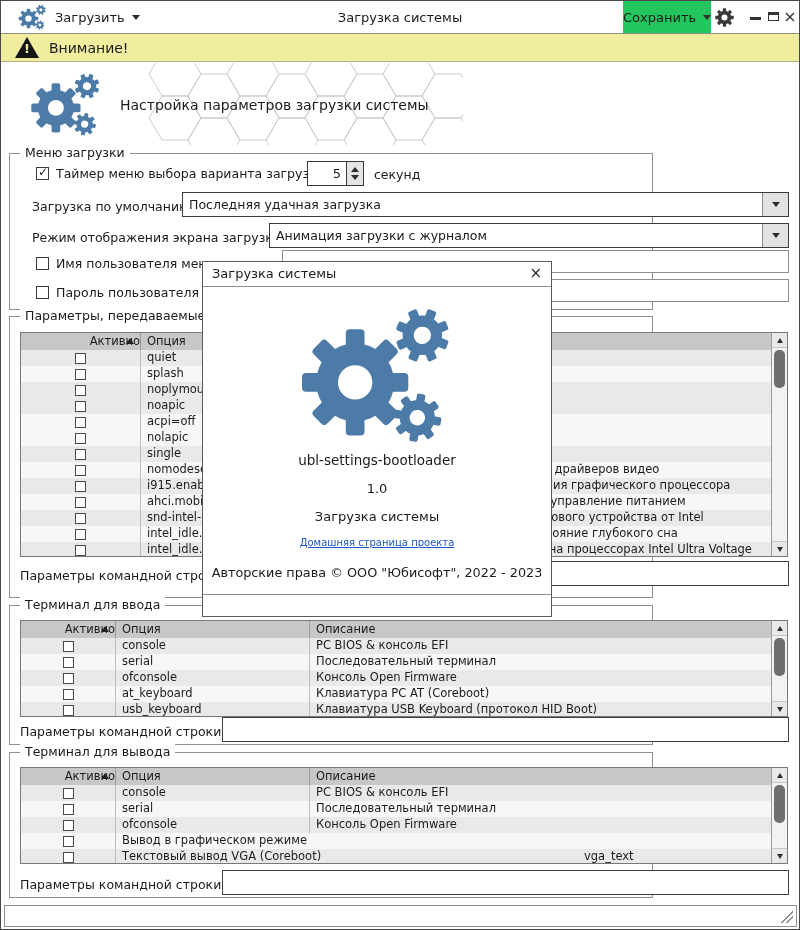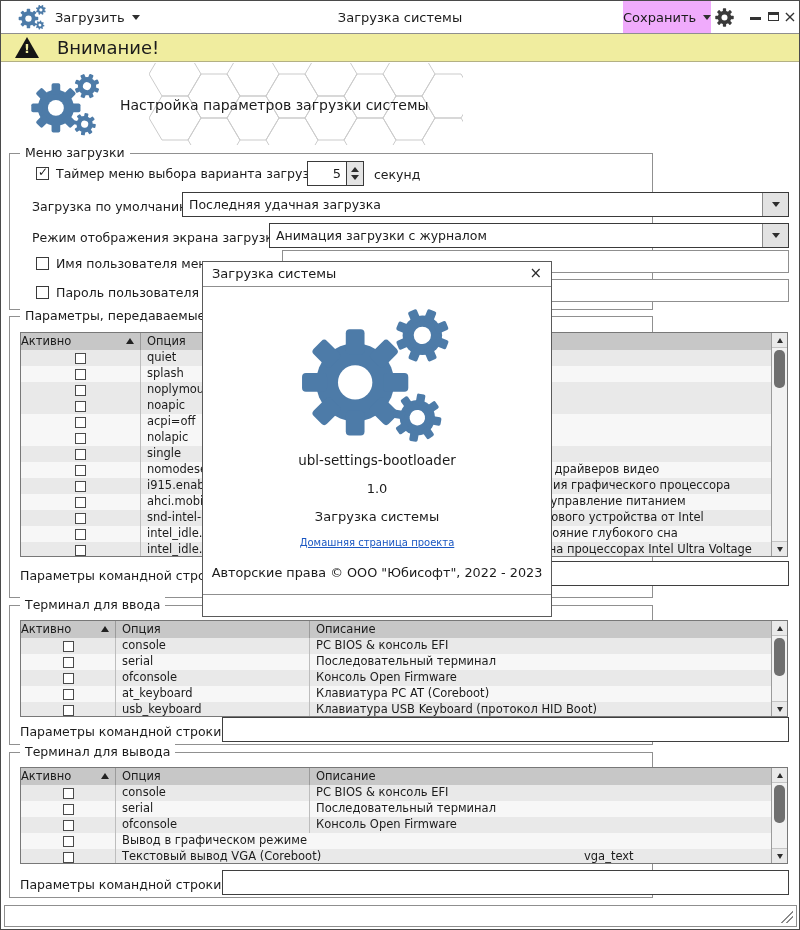--- a/index.html
+++ b/index.html
@@ -11,21 +11,21 @@
   .tb-item{position:absolute;top:0;height:32px;display:flex;align-items:center;font-size:13px;cursor:default}
   .caret{display:inline-block;width:0;height:0;border:4px solid transparent;border-top:5px solid #2f2f2f;margin-left:7px;margin-top:4px}
   .win-btn{position:absolute;display:flex;align-items:center;justify-content:center}
   .min-glyph{width:11px;height:3px;background:#333}
   .max-glyph{width:11px;height:9px;border:1px solid #333;border-top:3px solid #333;box-sizing:border-box}
   .close-glyph{font-size:16px;color:#333;line-height:16px}
   
   .warnbar{position:absolute;left:0;top:33px;width:100%;height:27px;background:#f0ed9f;border-bottom:1px solid #b3b084;display:flex;align-items:center}
   .warn-tri{position:relative;width:0;height:0;border-left:12px solid transparent;border-right:12px solid transparent;border-bottom:21px solid #151515;margin-left:14px}
   .warn-tri::after{content:"!";position:absolute;left:-3px;top:4px;color:#f0ed9f;font-size:13px;font-weight:bold}
-  .warn-text{margin-left:18px;font-size:18px}
+  .warn-text{margin-left:10px;font-size:14px}
   
   .hero-hex{position:absolute;left:148px;top:62px}
   .hero-logo{position:absolute;left:26px;top:68px}
   .hero-title{position:absolute;left:119px;top:96px;font-size:14px;white-space:nowrap}
   
   .group{position:absolute;left:8px;width:644px;border:1px solid #909090;background:transparent;box-sizing:border-box}
   .legend{position:absolute;left:10px;top:-9px;background:#fff;padding:0 5px;font-size:12.5px;white-space:nowrap}
   .flabel{position:absolute;font-size:12.5px;white-space:nowrap}
   .checkbox{position:absolute;width:13px;height:13px;border:1px solid #3a3a3a;background:#fff;box-sizing:border-box}
   .checkbox.checked::after{content:"✓";position:absolute;left:1px;top:-3px;font-size:12px;font-weight:bold;color:#1d1d1d}
@@ -37,21 +37,21 @@
   .tri-down{border:4px solid transparent;border-top:5px solid #2d2d2d;border-bottom:none}
   .combo{position:absolute;border:1px solid #3a3a3a;background:#fff;box-sizing:border-box;display:flex;align-items:center}
   .combo-text{flex:1;padding-left:6px;font-size:12.5px;white-space:nowrap;overflow:hidden}
   .combo-btn{width:25px;align-self:stretch;border-left:1px solid #8a8a8a;background:#e2e2e2;display:flex;align-items:center;justify-content:center}
   .tinput{position:absolute;border:1px solid #8f8f8f;background:#fff;box-sizing:border-box;font:12.5px "DejaVu Sans",sans-serif;padding:0 5px;outline:none}
   .cmdinput{border:1px solid #3f3f3f}
   
   .tbl{position:absolute;border:1px solid #787878;background:#fff;box-sizing:border-box;overflow:hidden}
   .thead{display:flex;height:17px;background:#c7c7c7;border-bottom:1px solid #909090;font-size:11.5px;line-height:16px}
   .th{box-sizing:border-box;white-space:nowrap;overflow:hidden}
-  .th.c0{text-align:left;position:relative;border-right:1px solid #9b9b9b}
+  .th.c0{text-align:right;position:relative;border-right:1px solid #9b9b9b}
   .th.c1{padding-left:6px;border-right:1px solid #9b9b9b}
   .th.c2{padding-left:6px;flex:1}
   .sort{position:absolute;right:6px;top:5px;width:0;height:0;border:4px solid transparent;border-bottom:6px solid #222;border-top:none}
   .tbody{position:absolute;left:0;top:17px;right:15px;bottom:0;overflow:hidden}
   .trow{display:flex;height:16px;font-size:11.5px;line-height:15px}
   .t-term .trow{height:16px}
   .trow.even{background:#e9e9e9}
   .trow.odd{background:#f7f7f7}
   .td{box-sizing:border-box;white-space:nowrap;overflow:hidden}
   .td.c0{display:flex;align-items:center;justify-content:center;border-right:1px solid #bdbdbd}
@@ -120,21 +120,21 @@
           <use href="#gears-cluster"></use>
         </svg>
     </div>
     <div class="tb-item" style="left:0;width:100%;justify-content:center">
       <span>Загрузка системы</span>
     </div>
     <div class="tb-item" style="left:54px;background:#fff">
       <span>Загрузить</span>
         <span class="caret"></span>
     </div>
-    <div class="tb-item" style="left:622px;background:#f0abfc">
+    <div class="tb-item" style="left:622px;background:#22c55e">
       <span>Сохранить</span>
         <span class="caret"></span>
     </div>
     <div class="tb-item" style="left:714px">
       <svg width="19" height="19" viewBox="-35 -35 70 70">
           <use href="#gear-big" fill="#3a3a3a"></use>
         </svg>
     </div>
     <div class="win-btn" style="left:748px;top:14px;width:13px;height:6px">
         <span class="min-glyph"></span>

